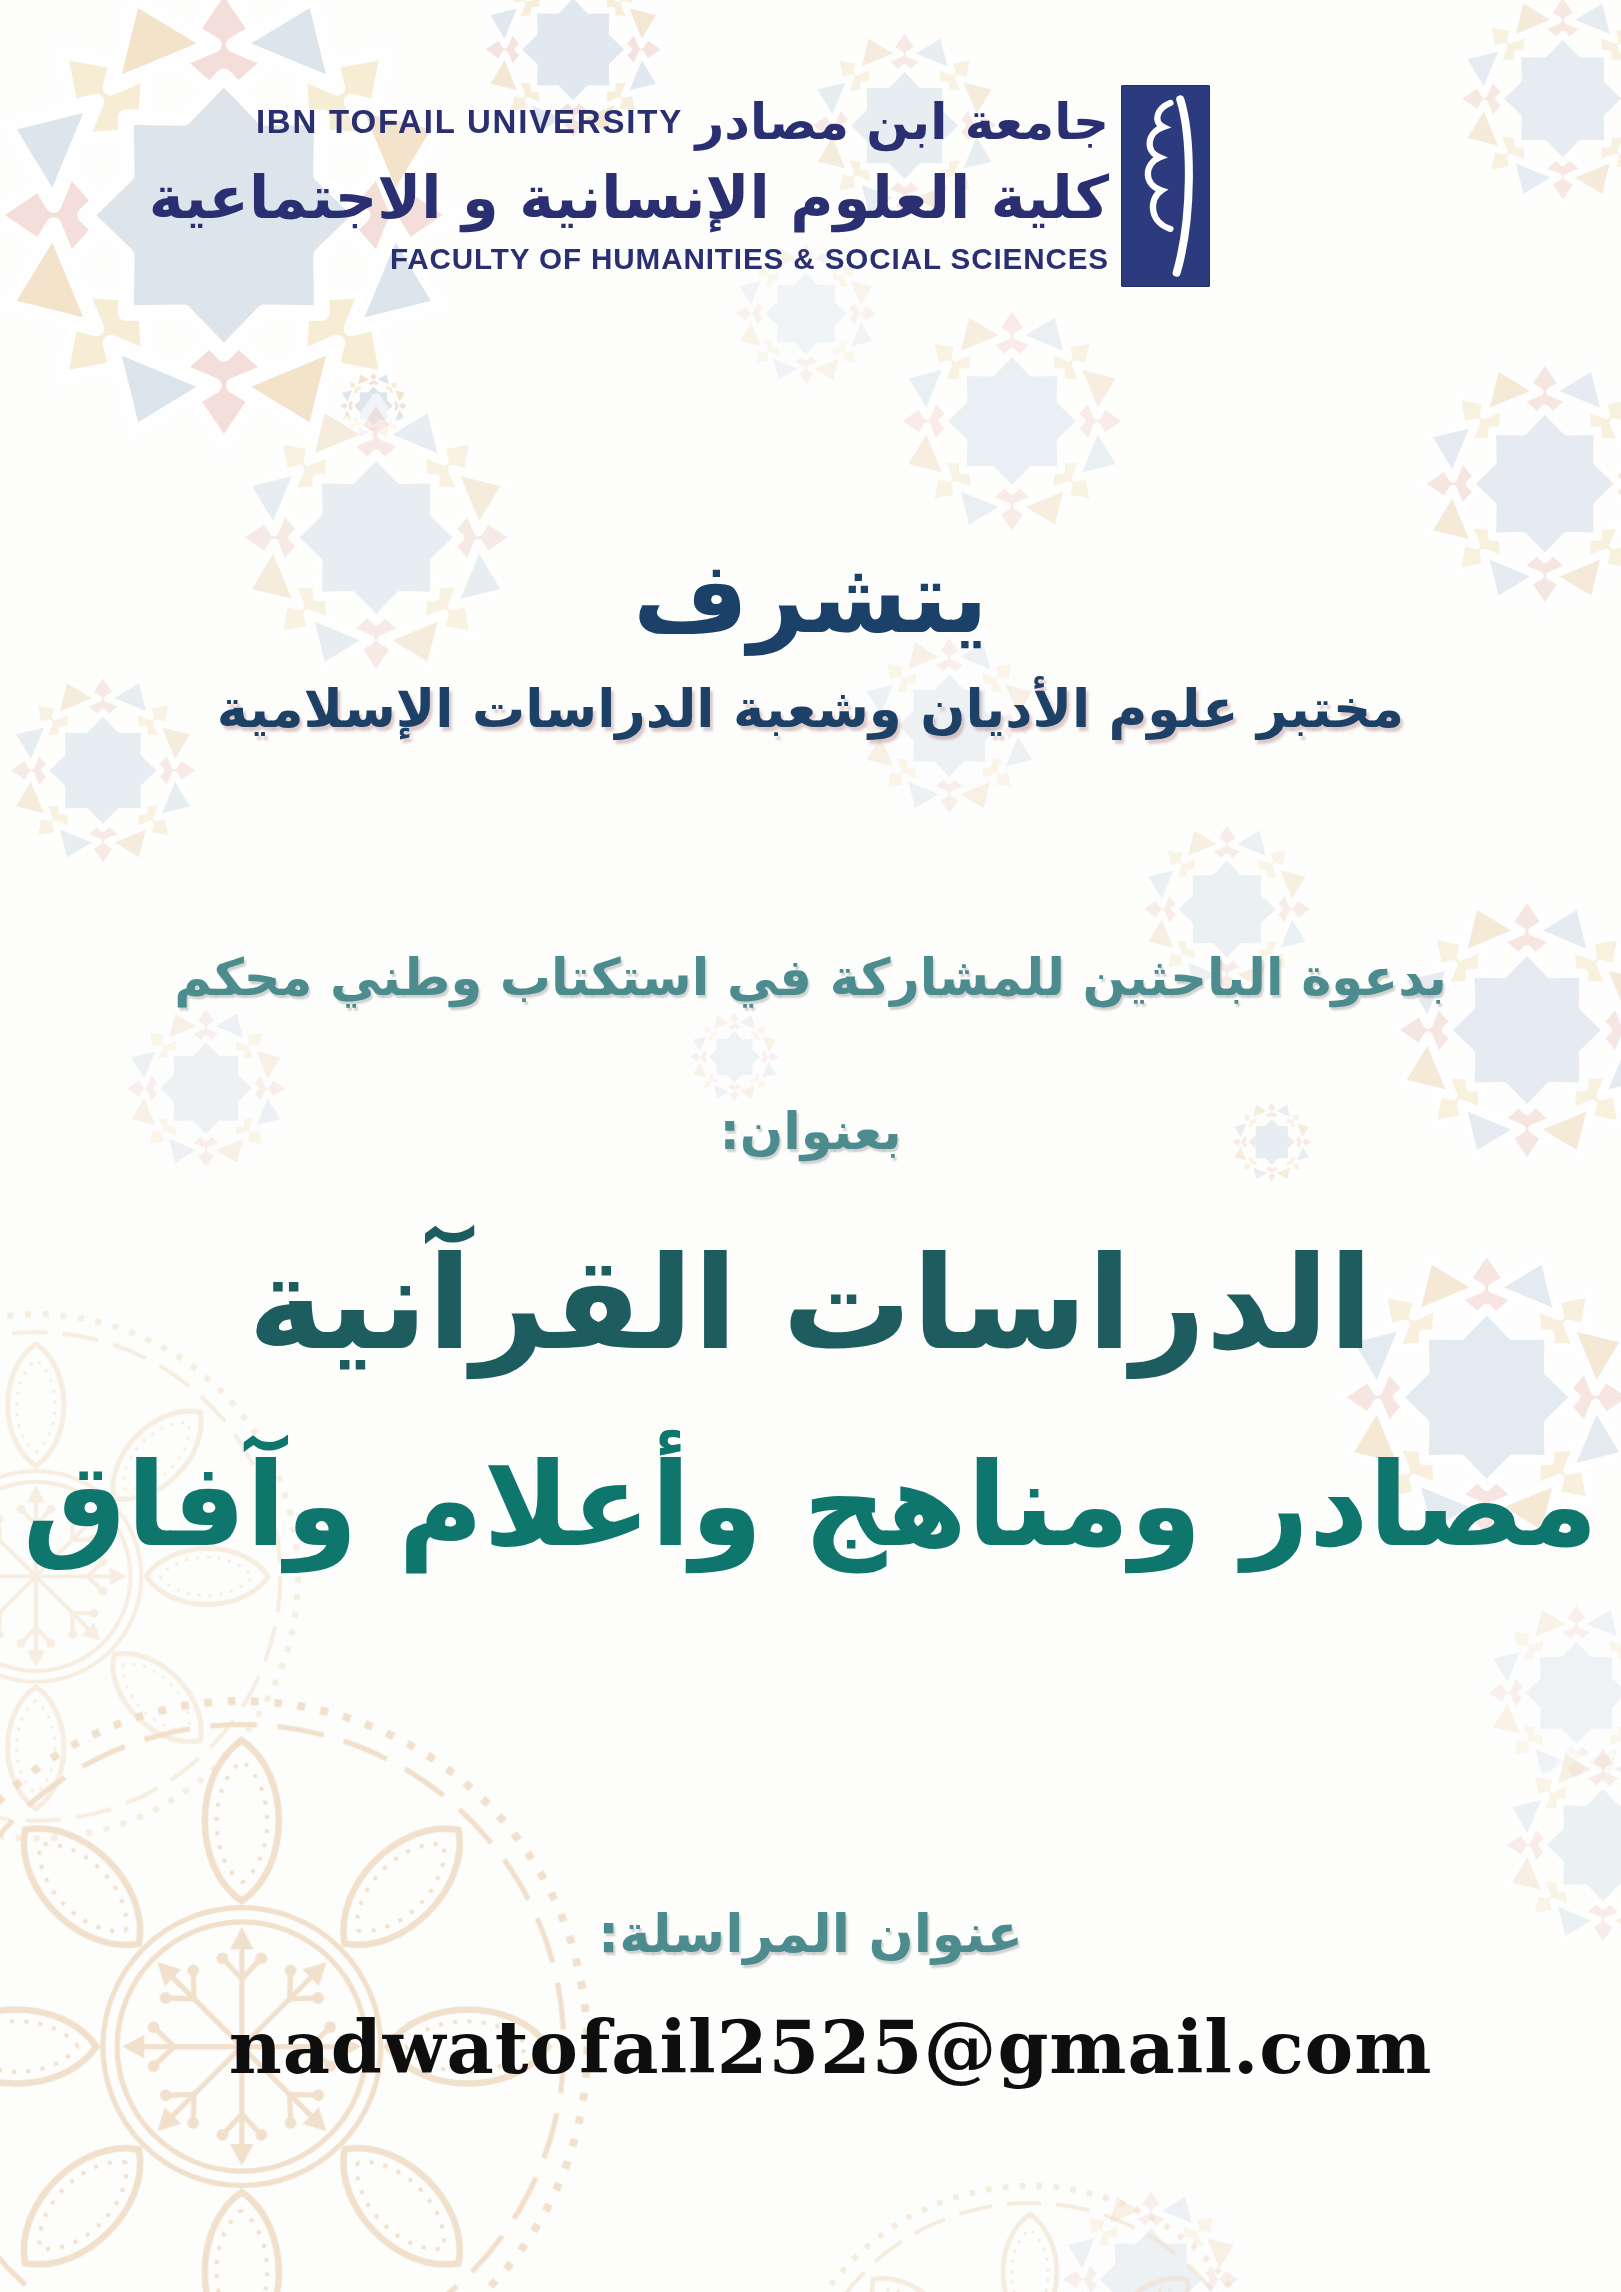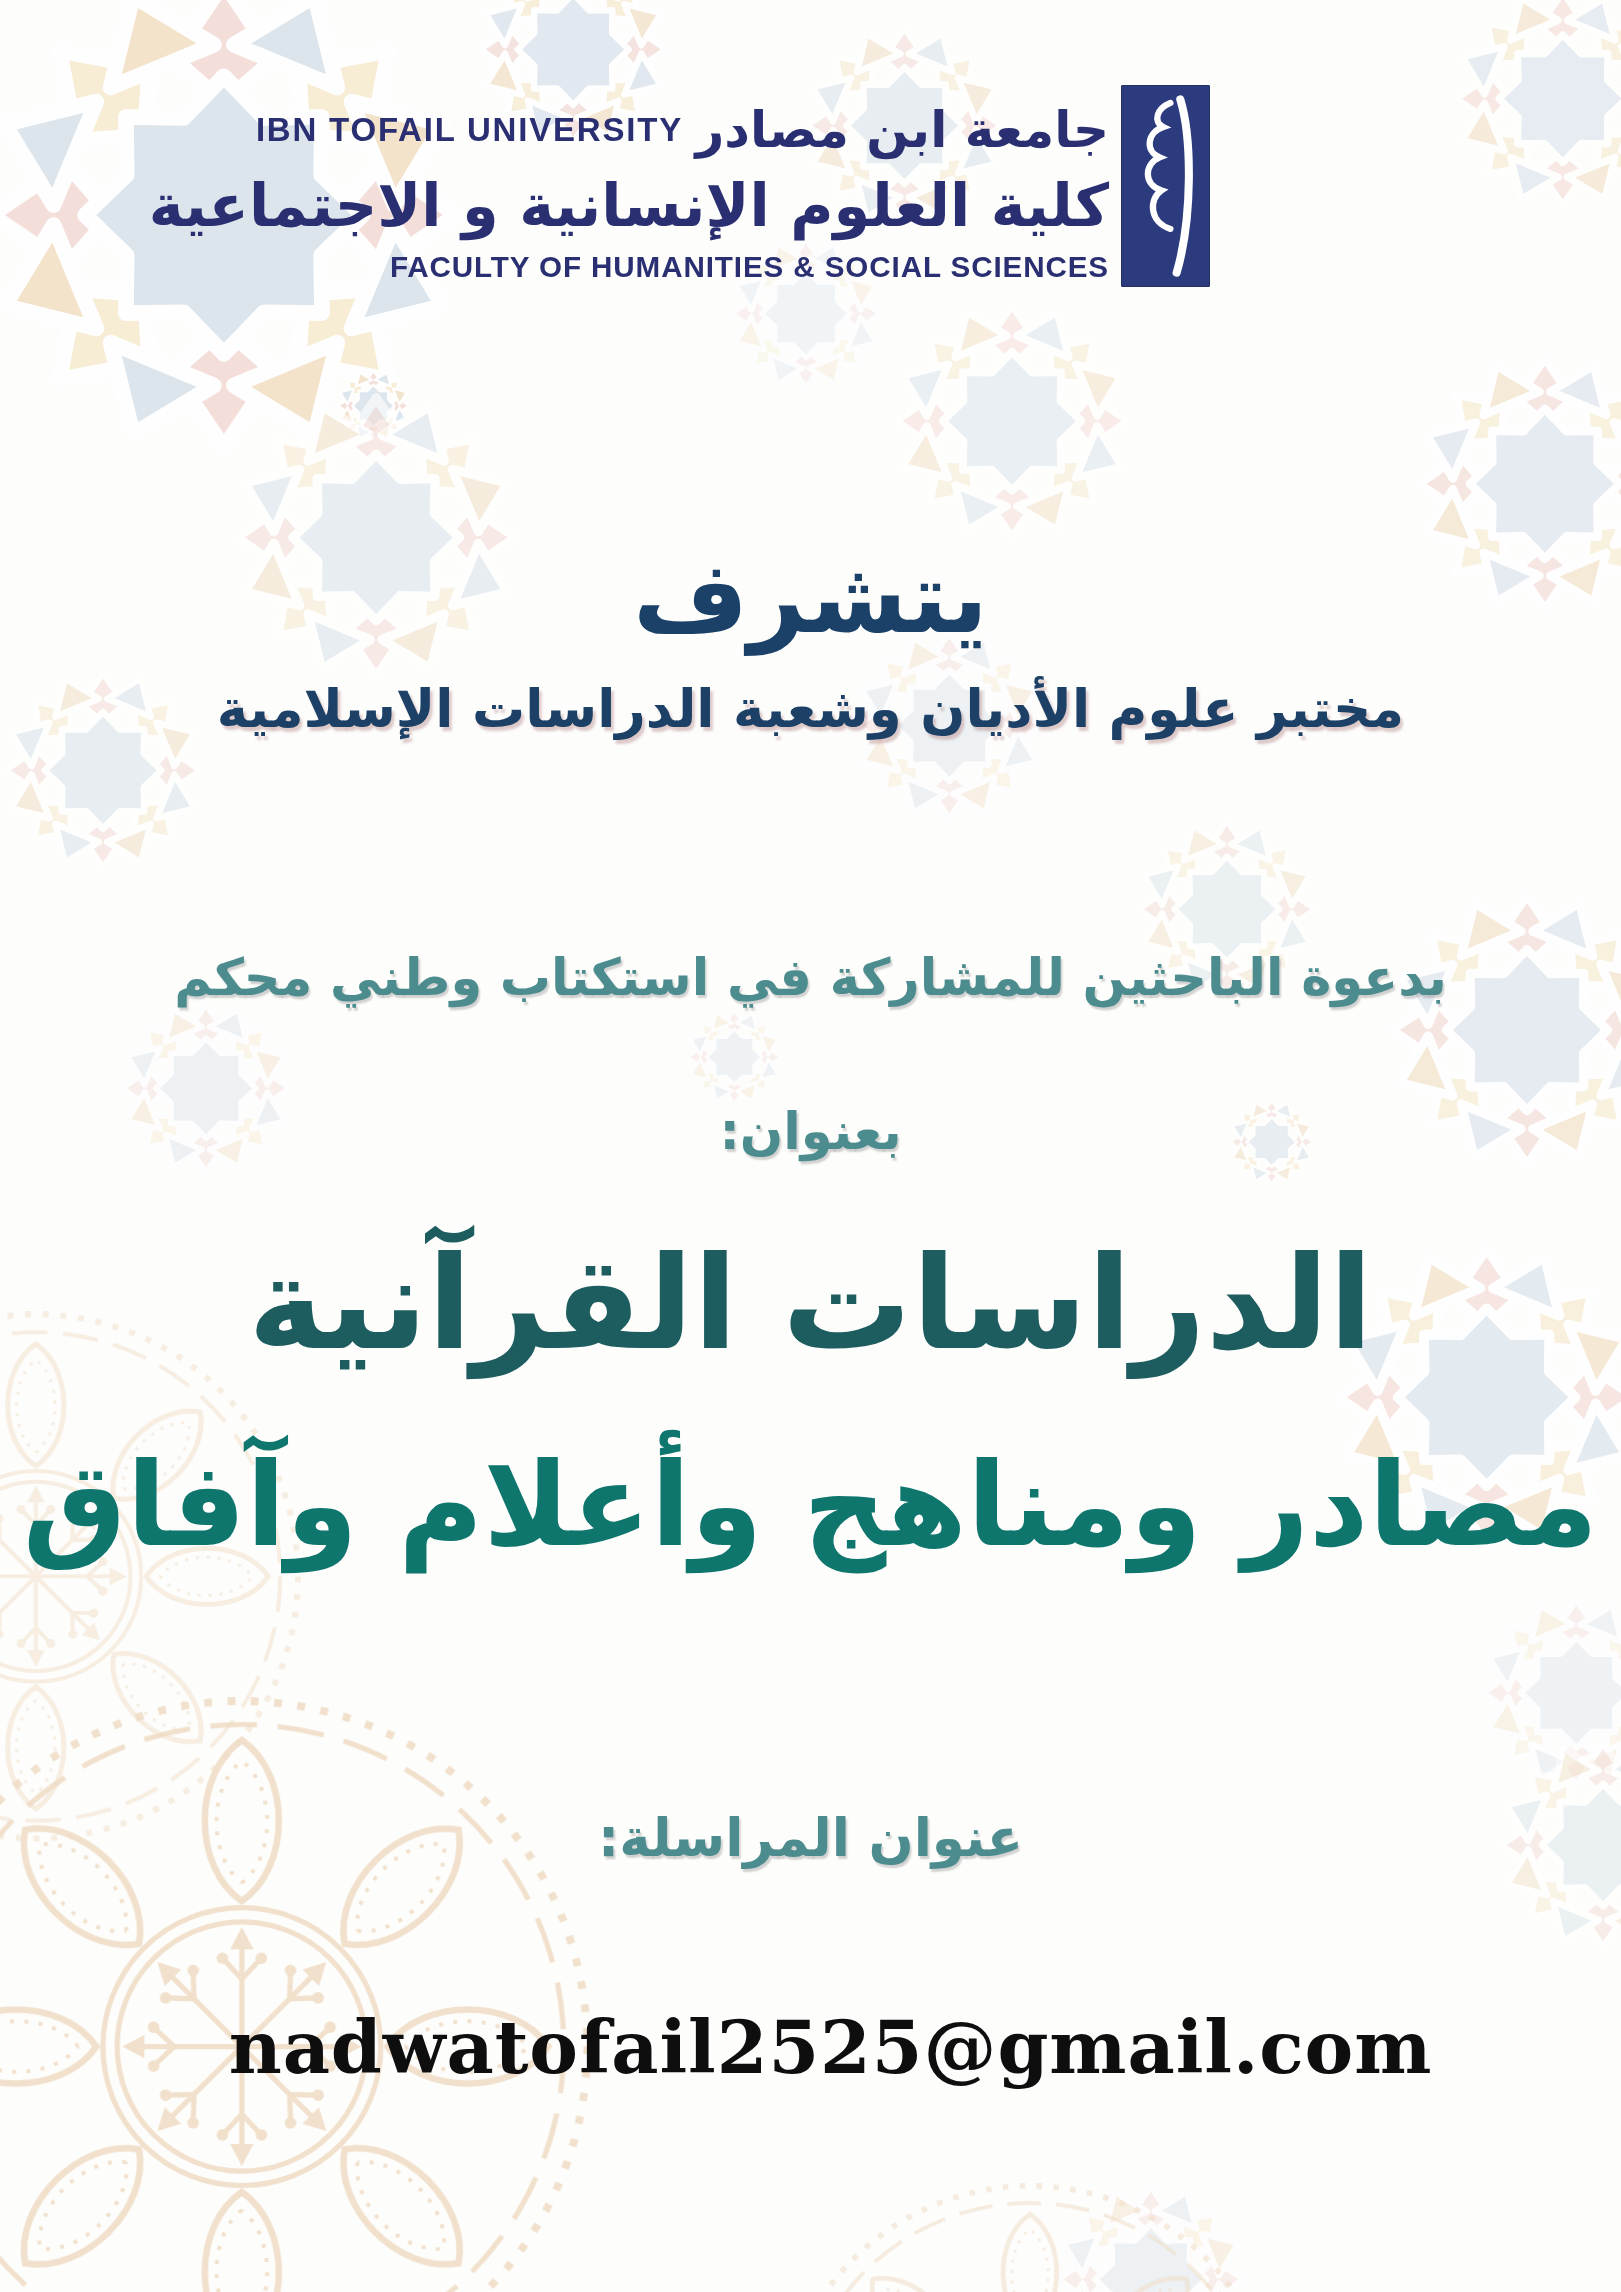--- a/index.html
+++ b/index.html
@@ -6,21 +6,21 @@
   .poster{
     position:relative;width:1621px;height:2293px;margin:0 auto;
     background:#fdfdfc;overflow:hidden;
     font-family:"DejaVu Sans",sans-serif;
   }
   .bg{position:absolute;left:0;top:0;z-index:0;pointer-events:none;}
   .layer{position:absolute;left:0;width:100%;text-align:center;z-index:2;line-height:1.15;}
 
   
   .header{
-    position:absolute;top:91px;right:512px;z-index:2;
+    position:absolute;top:83px;right:512px;z-index:2;
     display:flex;flex-direction:column;align-items:flex-end;
     color:#2a2f72;
   }
   .hrow1{display:flex;align-items:center;gap:12.5px;height:77px;}
   .hrow1 .en{font-family:"Liberation Sans",sans-serif;font-weight:bold;font-size:33px;letter-spacing:1.8px;white-space:nowrap;}
   .hrow1 .ar{font-size:50px;font-weight:bold;white-space:nowrap;}
   .hrow2{font-size:59px;font-weight:bold;height:75px;display:flex;align-items:center;white-space:nowrap;}
   .hrow3{font-family:"Liberation Sans",sans-serif;font-weight:bold;font-size:29.6px;margin-top:7.2px;letter-spacing:0.9px;white-space:nowrap;}
   .logo-box{
     position:absolute;left:1121px;top:85px;width:89px;height:202px;
@@ -33,21 +33,21 @@
   .organizer{top:679px;font-size:53px;font-weight:bold;color:#1c4066;
     text-shadow:2.7px 3.6px 2.7px rgba(170,120,120,.40);}
   .invite{top:949px;font-size:51px;font-weight:bold;color:#4c8c8e;
     text-shadow:1.8px 2.7px 1.8px rgba(110,110,110,.30);}
   .titled{top:1103px;font-size:51px;font-weight:bold;color:#4c8c8e;
     text-shadow:1.8px 2.7px 1.8px rgba(110,110,110,.30);}
   .title1{top:1229px;font-size:129px;font-weight:bold;color:#1e5d5f;}
   .title2{top:1438px;font-size:116px;font-weight:bold;color:#0f766e;}
 
   
-  .contact-label{top:1808px;font-size:53px;font-weight:bold;color:#4c8c8e;
+  .contact-label{top:1904px;font-size:53px;font-weight:bold;color:#4c8c8e;
     text-shadow:1.8px 2.7px 1.8px rgba(110,110,110,.30);}
   .email{top:2006px;font-size:73px;font-weight:bold;color:#0e0e0e;
     font-family:"DejaVu Serif","Liberation Serif",serif;letter-spacing:0.9px;padding-left:20px;}
 </style>
 </head>
 <body>
 
 <div class="poster">
 
   <svg class="bg" width="1621" height="2293" viewBox="0 0 1810 2560" aria-hidden="true">

